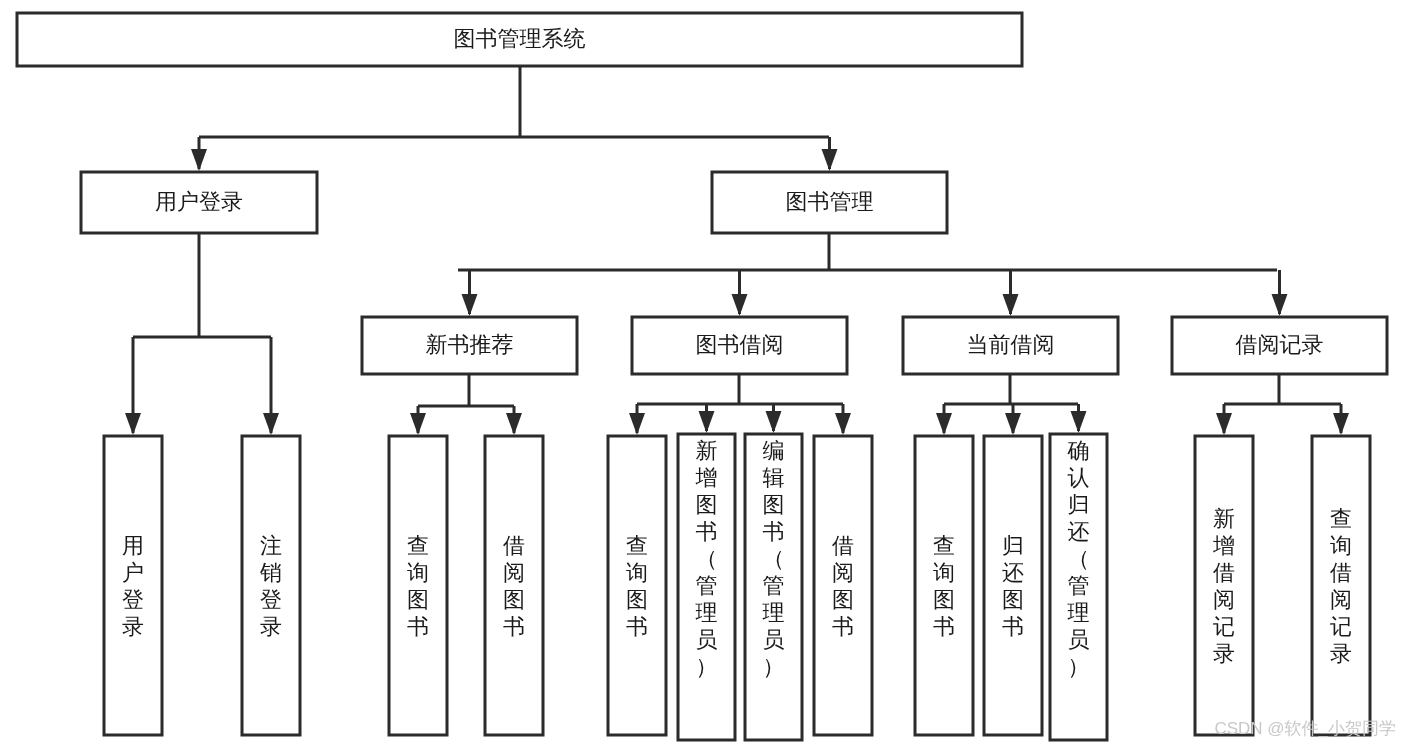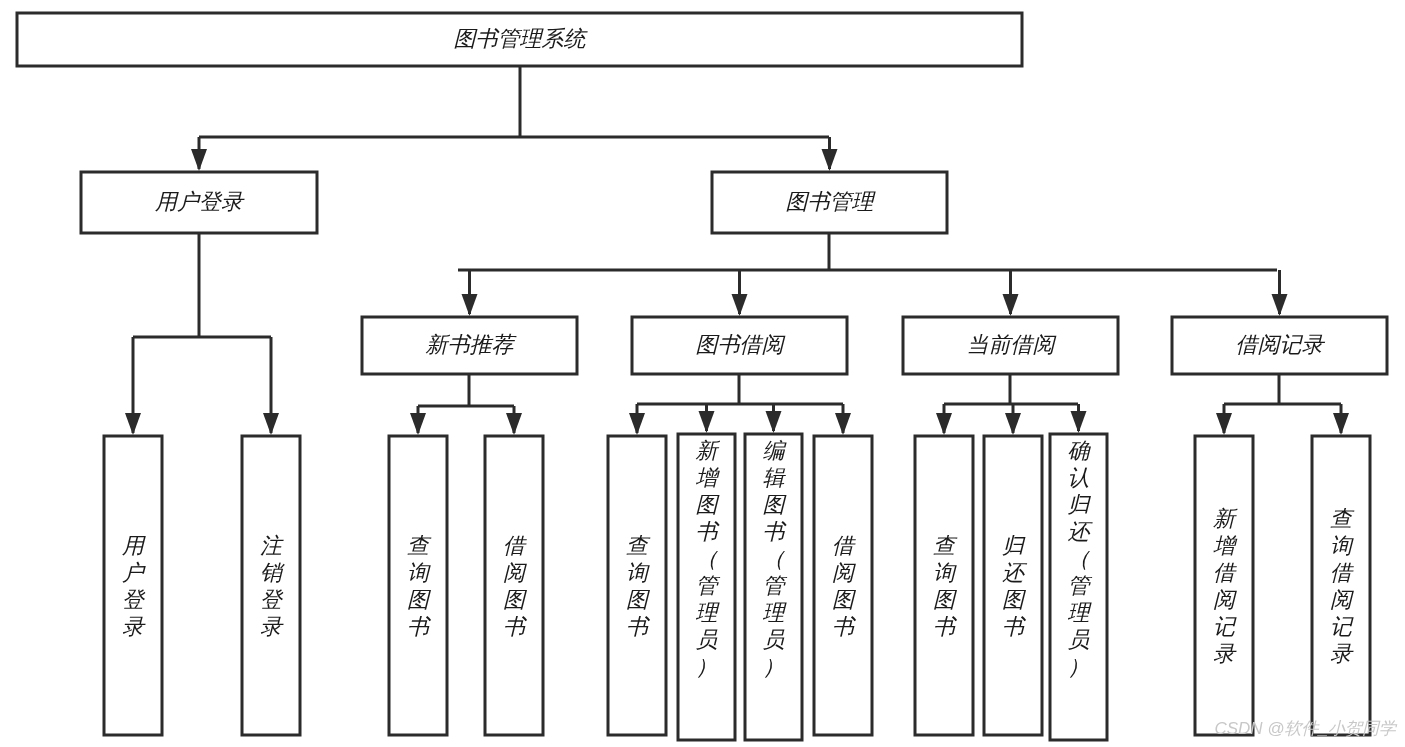--- a/index.html
+++ b/index.html
@@ -11,21 +11,20 @@
     width: 1405px;
     height: 747px;
     font-family: "Liberation Sans", "DejaVu Sans", sans-serif;
     overflow: hidden;
   }
   #diagram-root {
     position: relative;
     width: 1405px;
     height: 747px;
     background: #ffffff;
-    font-style: italic;
   }
   svg#diagram-canvas {
     position: absolute;
     left: 0;
     top: 0;
     width: 1405px;
     height: 747px;
     display: block;
   }
   .node-box {

